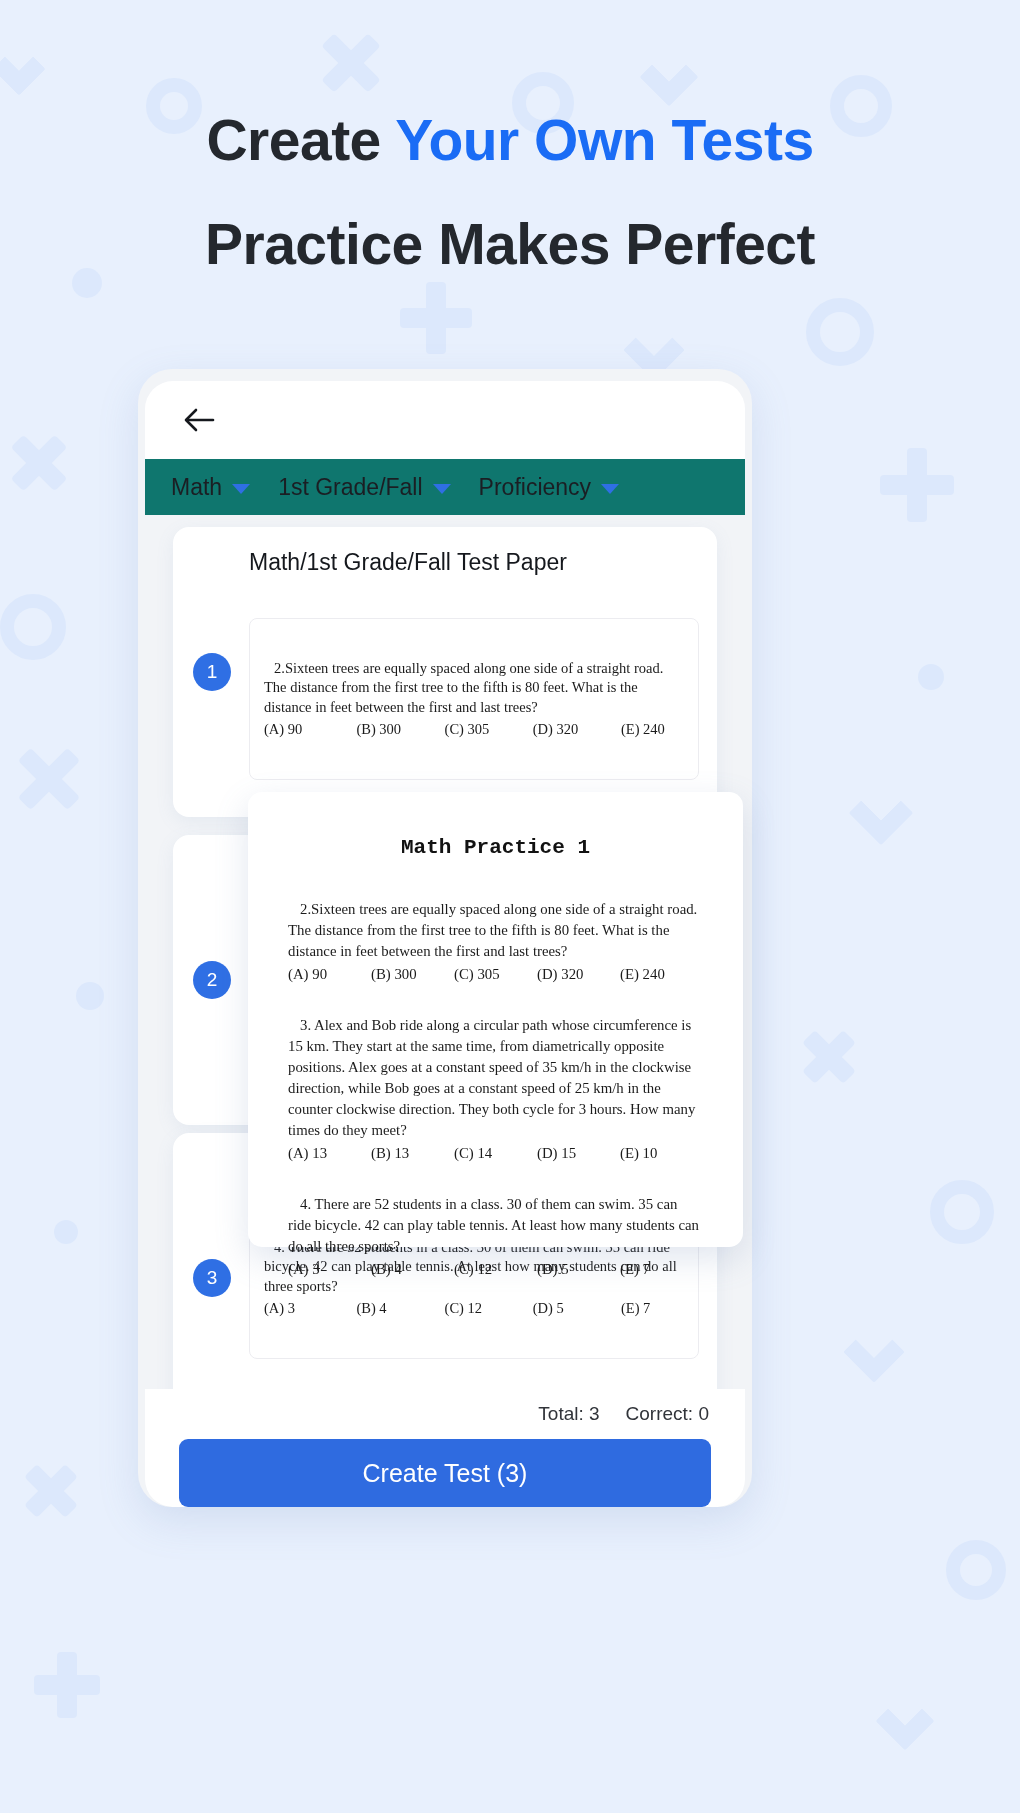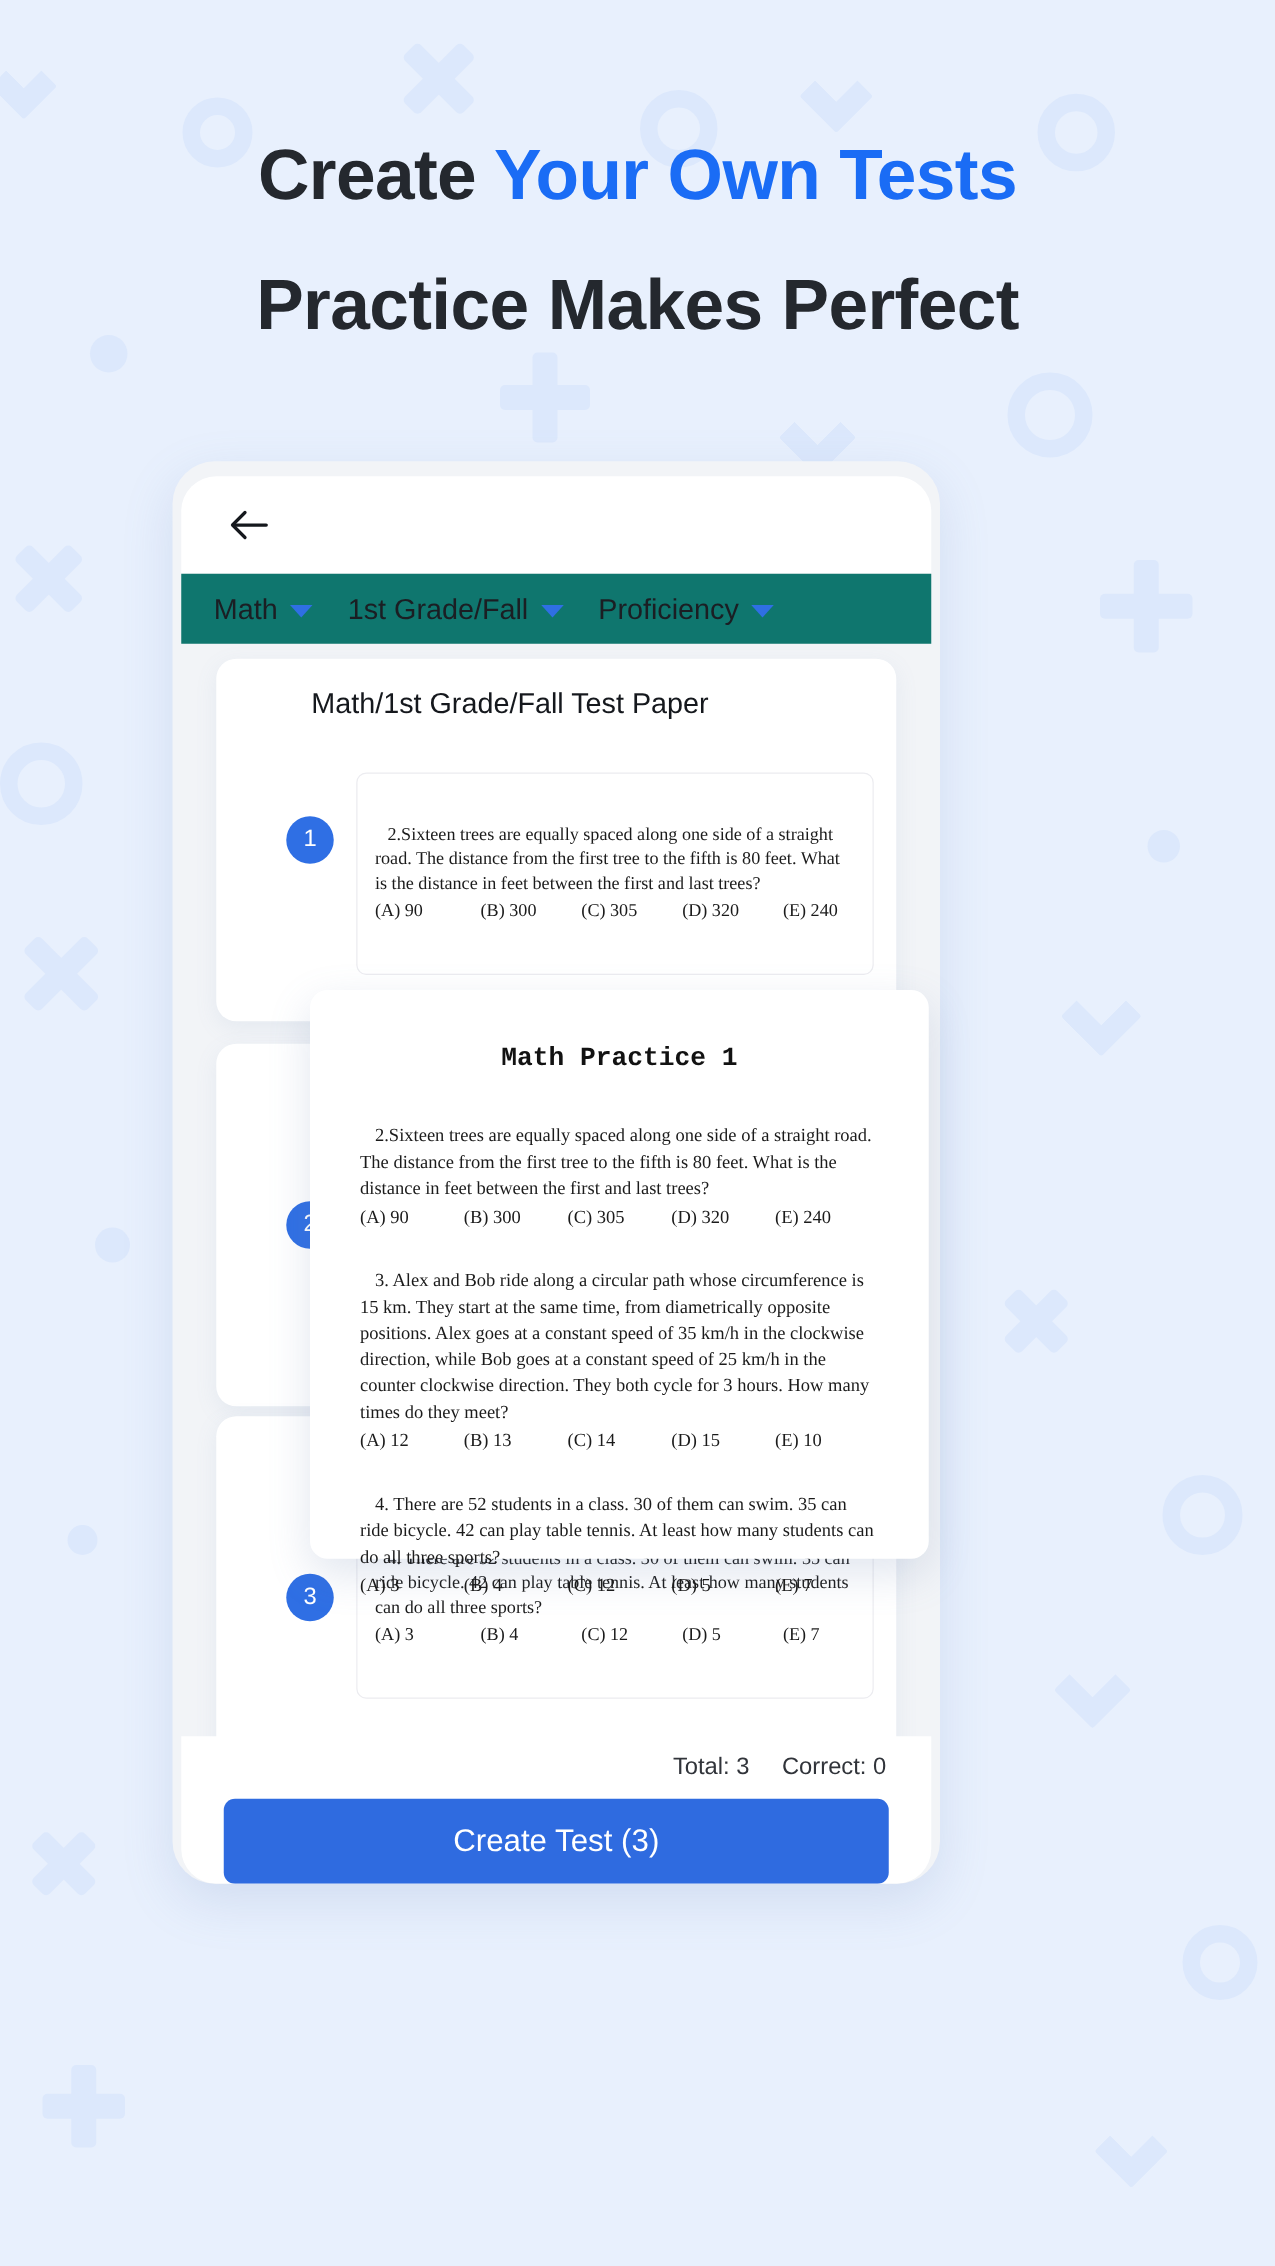--- a/index.html
+++ b/index.html
@@ -106,21 +106,20 @@
     position: absolute; left: 7px; top: 148px; width: 600px; bottom: 0;
   }
 
   .q-card {
     position: absolute; left: 28px; width: 544px;
     background: #ffffff;
     border-radius: 16px;
     box-shadow: 0 5px 18px rgba(120,145,185,.10);
     display: flex; align-items: center;
     overflow: hidden;
-    padding-left: 36px;
   }
   #q-card-1 { top: 10px;  height: 290px; }
   #q-card-2 { top: 318px; height: 290px; }
   #q-card-3 { top: 616px; height: 290px; }
 
   .q-card .card-title {
     position: absolute; top: 22px; left: 76px;
     font-size: 23px; color: #15181d; font-weight: normal;
   }
   .q-badge {
@@ -336,21 +335,21 @@
       <span>(B) 300</span>
       <span>(C) 305</span>
       <span>(D) 320</span>
       <span>(E) 240</span>
     </span>
   </div>
 
   <div class="paper-q">
     <span class="stem">3.  Alex and Bob ride along a circular path whose circumference is 15 km. They start at the same time, from diametrically opposite positions. Alex goes at a constant speed of 35 km/h in the clockwise direction, while Bob goes at a constant speed of 25 km/h in the counter clockwise direction. They both cycle for 3 hours. How many times do they meet?</span>
     <span class="q-choices">
-      <span>(A) 12</span>
+      <span>(A) 13</span>
       <span>(B) 13</span>
       <span>(C) 14</span>
       <span>(D) 15</span>
       <span>(E) 10</span>
     </span>
   </div>
 
   <div class="paper-q">
     <span class="stem">4.  There are 52 students in a class. 30 of them can swim. 35 can ride bicycle. 42 can play table tennis. At least how many students can do all three sports?</span>
     <span class="q-choices">

